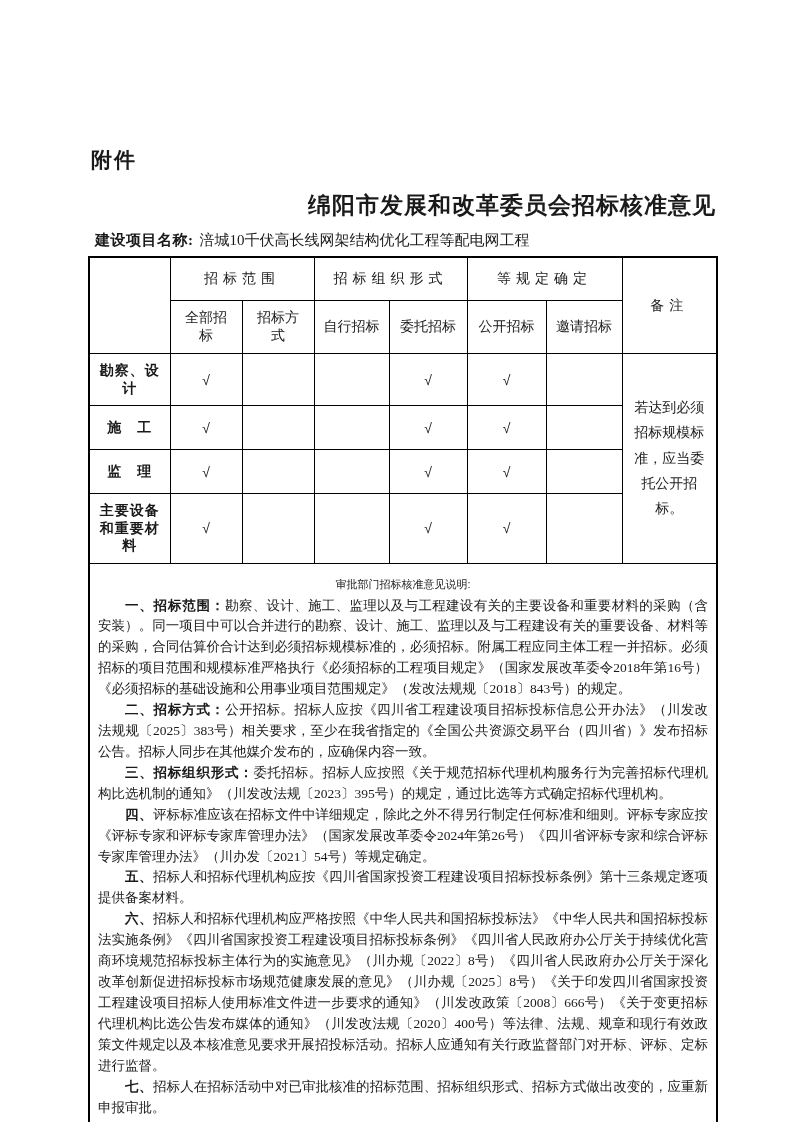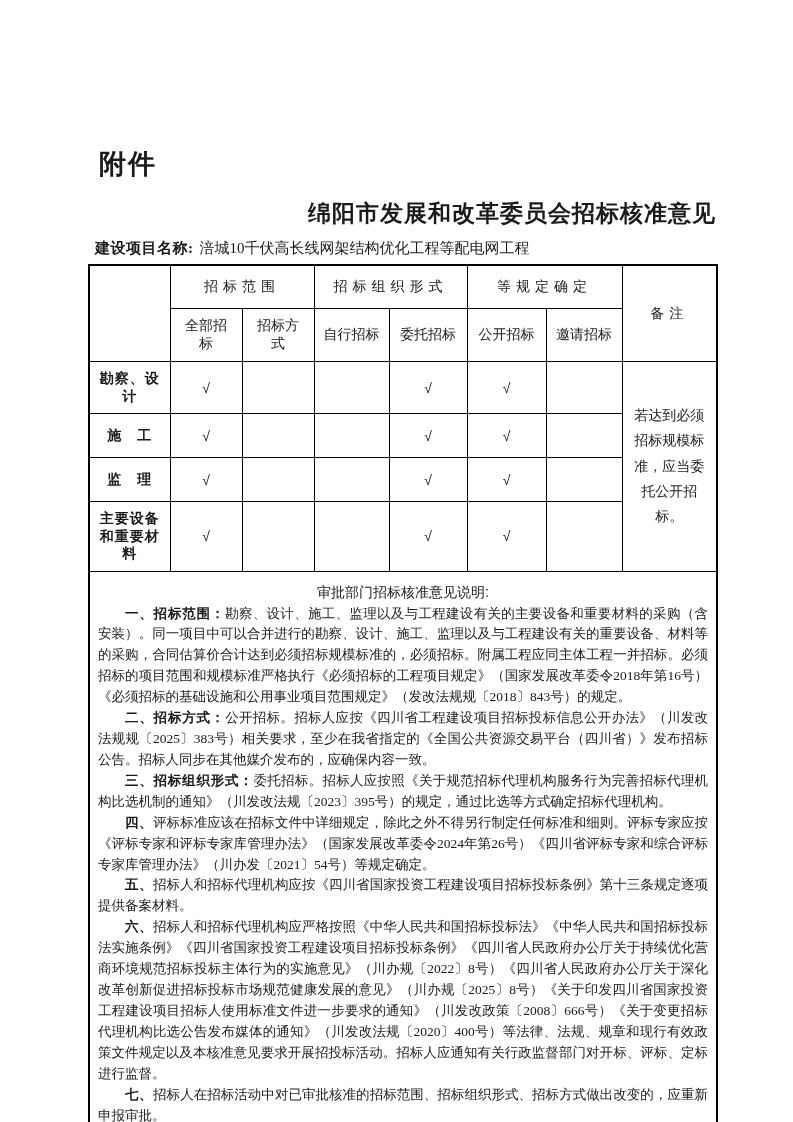--- a/index.html
+++ b/index.html
@@ -4,21 +4,21 @@
 <style>
   html,body{margin:0;padding:0;}
   body{
     width:793px;height:1122px;overflow:hidden;background:#ffffff;
     font-family:"Liberation Serif","DejaVu Serif",serif;
     color:#1a1a1a;
   }
   .page{padding-top:146px;margin:0 77px 0 88px;width:628px;}
   .attachment{
     font-family:"Liberation Sans","DejaVu Sans",sans-serif;
-    font-weight:bold;font-size:27px;margin-left:11px;letter-spacing:2px;
+    font-weight:bold;font-size:21px;margin-left:3px;letter-spacing:2px;
   }
   .doc-title{
     text-align:right;font-weight:bold;font-size:23px;
     margin:16px 0 10px 0;letter-spacing:1px;
     font-family:"Liberation Serif","DejaVu Serif",serif;
   }
   .project-line{font-size:15px;margin:0 0 6px 7px;}
   .project-line b{letter-spacing:.5px;}
   .project-line .val{margin-left:6px;}
 
@@ -45,21 +45,21 @@
     font-family:"Liberation Serif","DejaVu Serif",serif;
     font-size:14px;line-height:1.8;text-align:justify;
     padding:4px 7px;vertical-align:middle;
   }
   td.comment-cell{
     text-align:left;vertical-align:top;
     padding:4px 9px 14px 9px;
   }
   .opinion-heading{
     font-family:"Liberation Sans","DejaVu Sans",sans-serif;
-    font-size:14px;line-height:24px;
+    font-size:11px;line-height:24px;
   }
   .opinions p{
     font-family:"Liberation Serif","DejaVu Serif",serif;
     font-size:13.5px;line-height:1.55;margin:0;
     text-align:justify;text-indent:2em;
   }
   .opinions p b{letter-spacing:.5px;}
   .signature-block{text-align:right;padding-right:44px;margin-top:12px;}
   .signature-inner{display:inline-block;}
   .signature-name{

